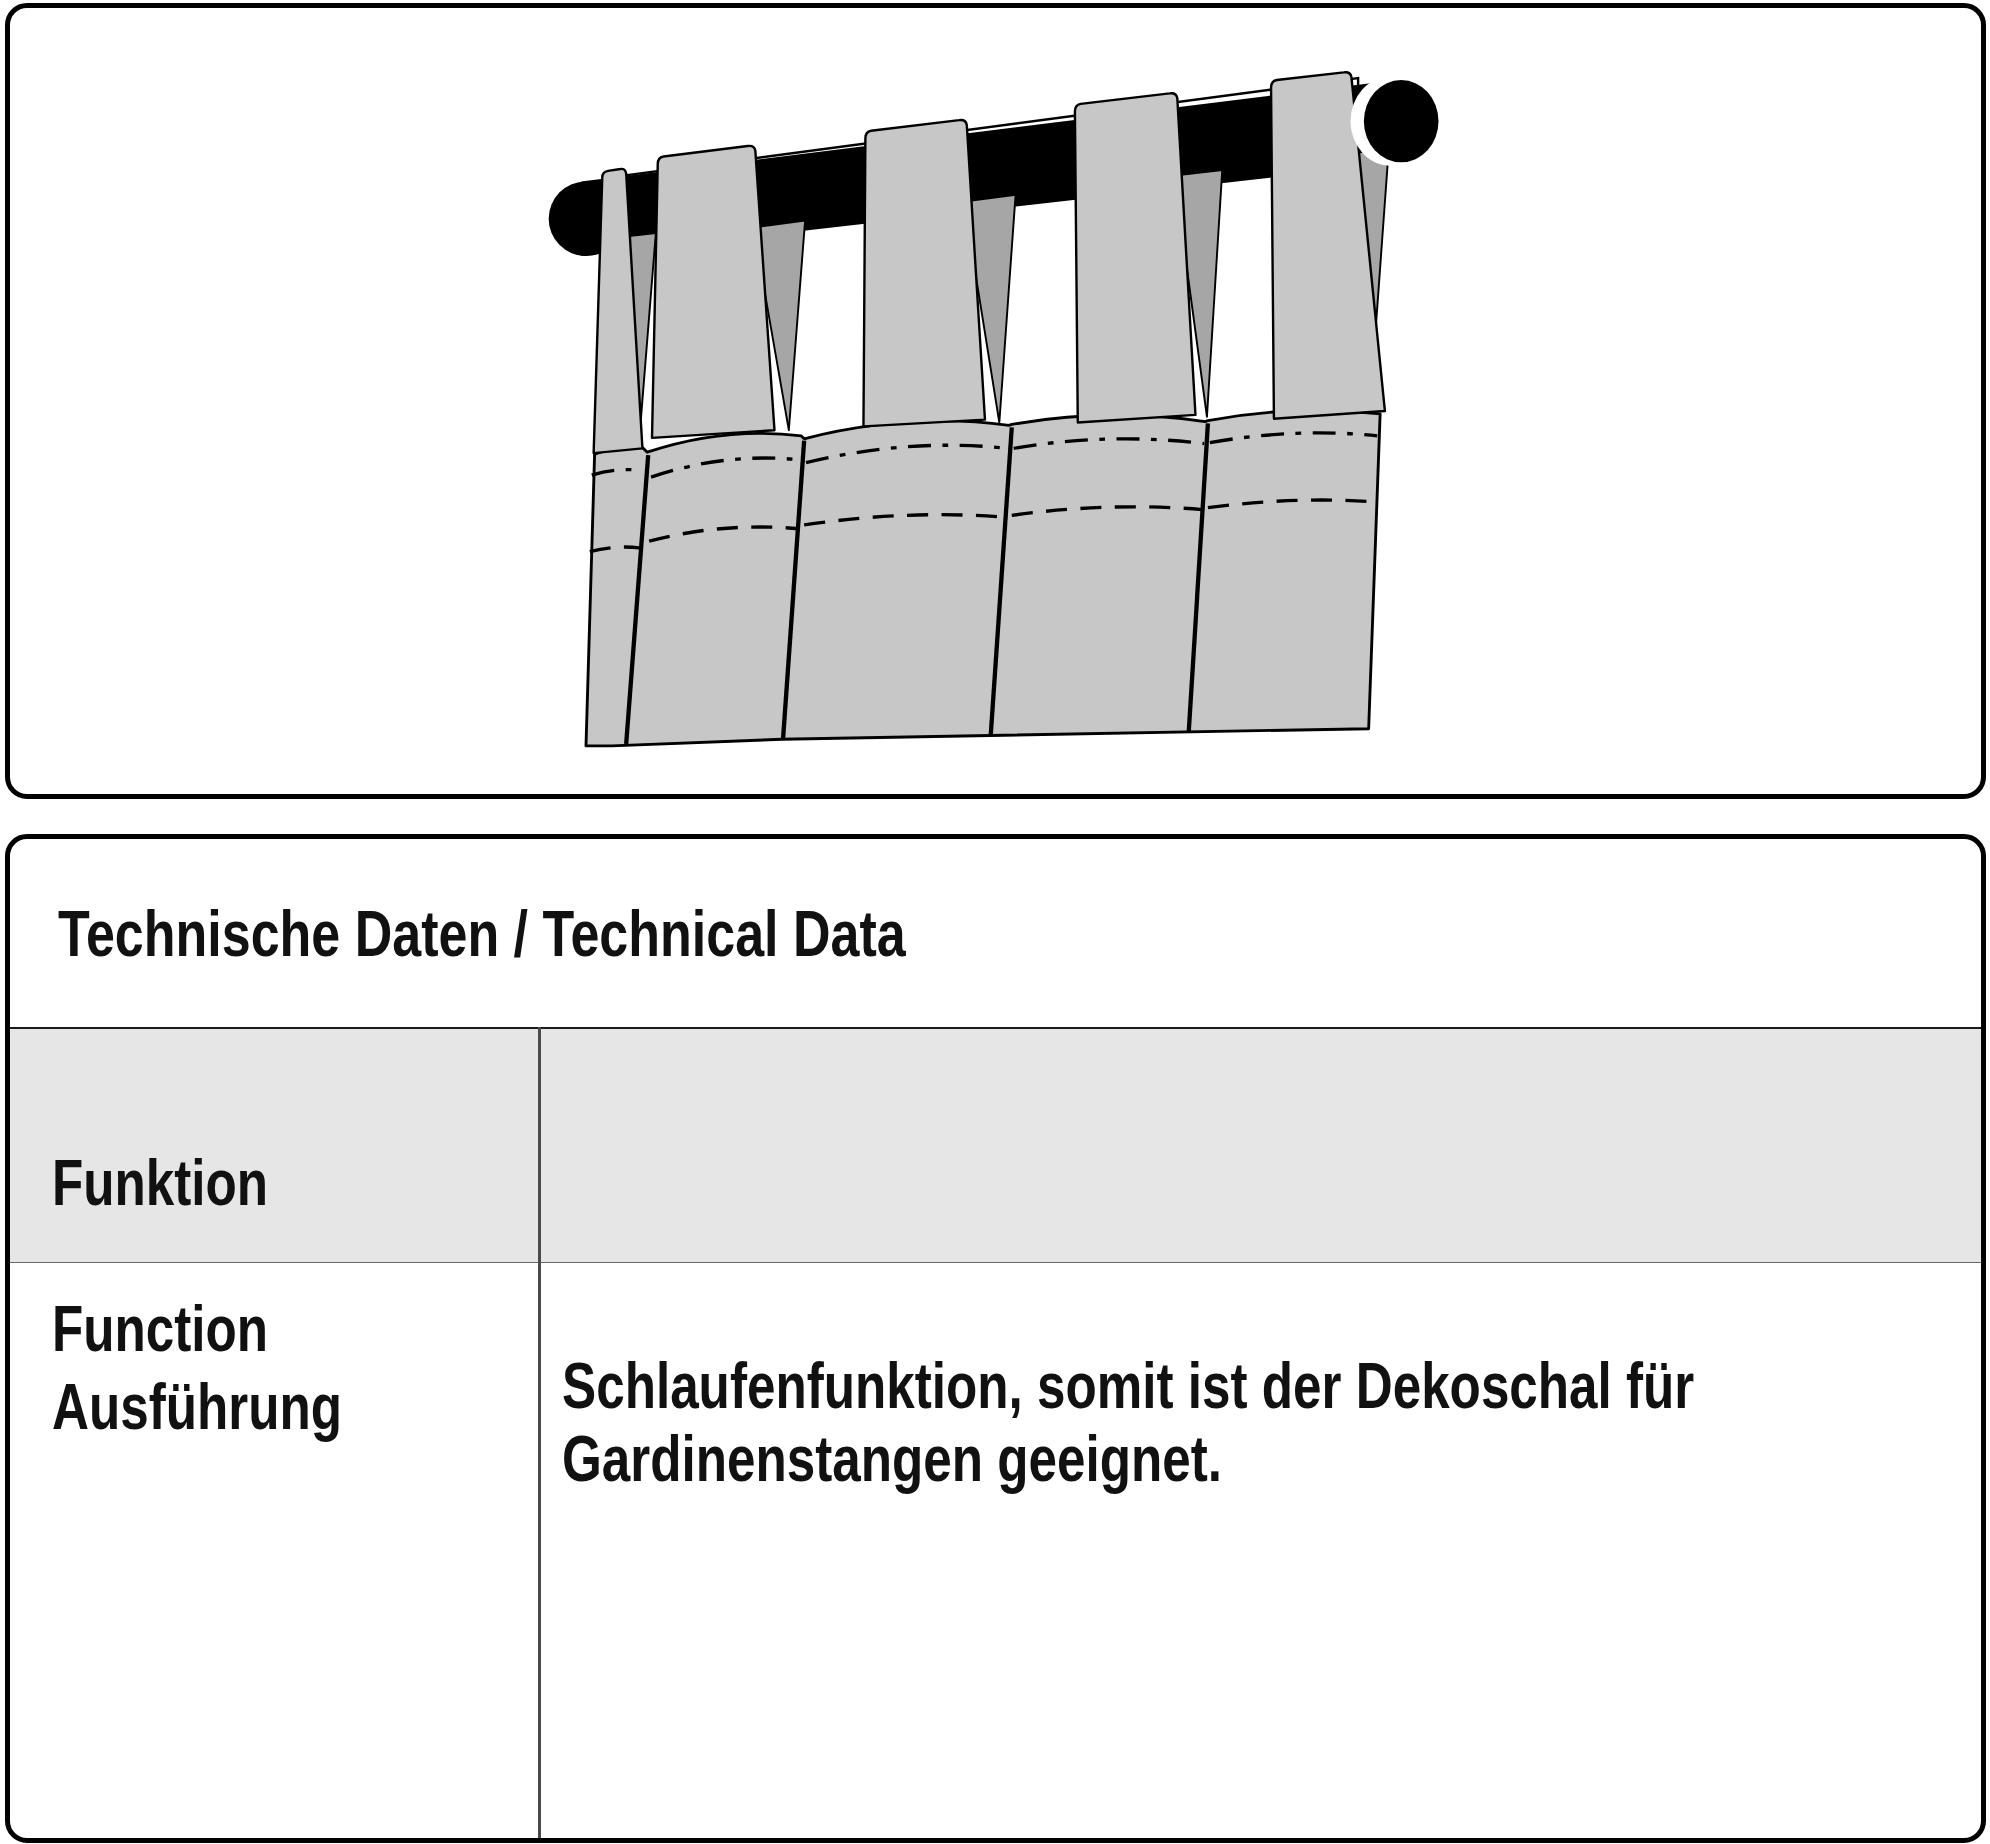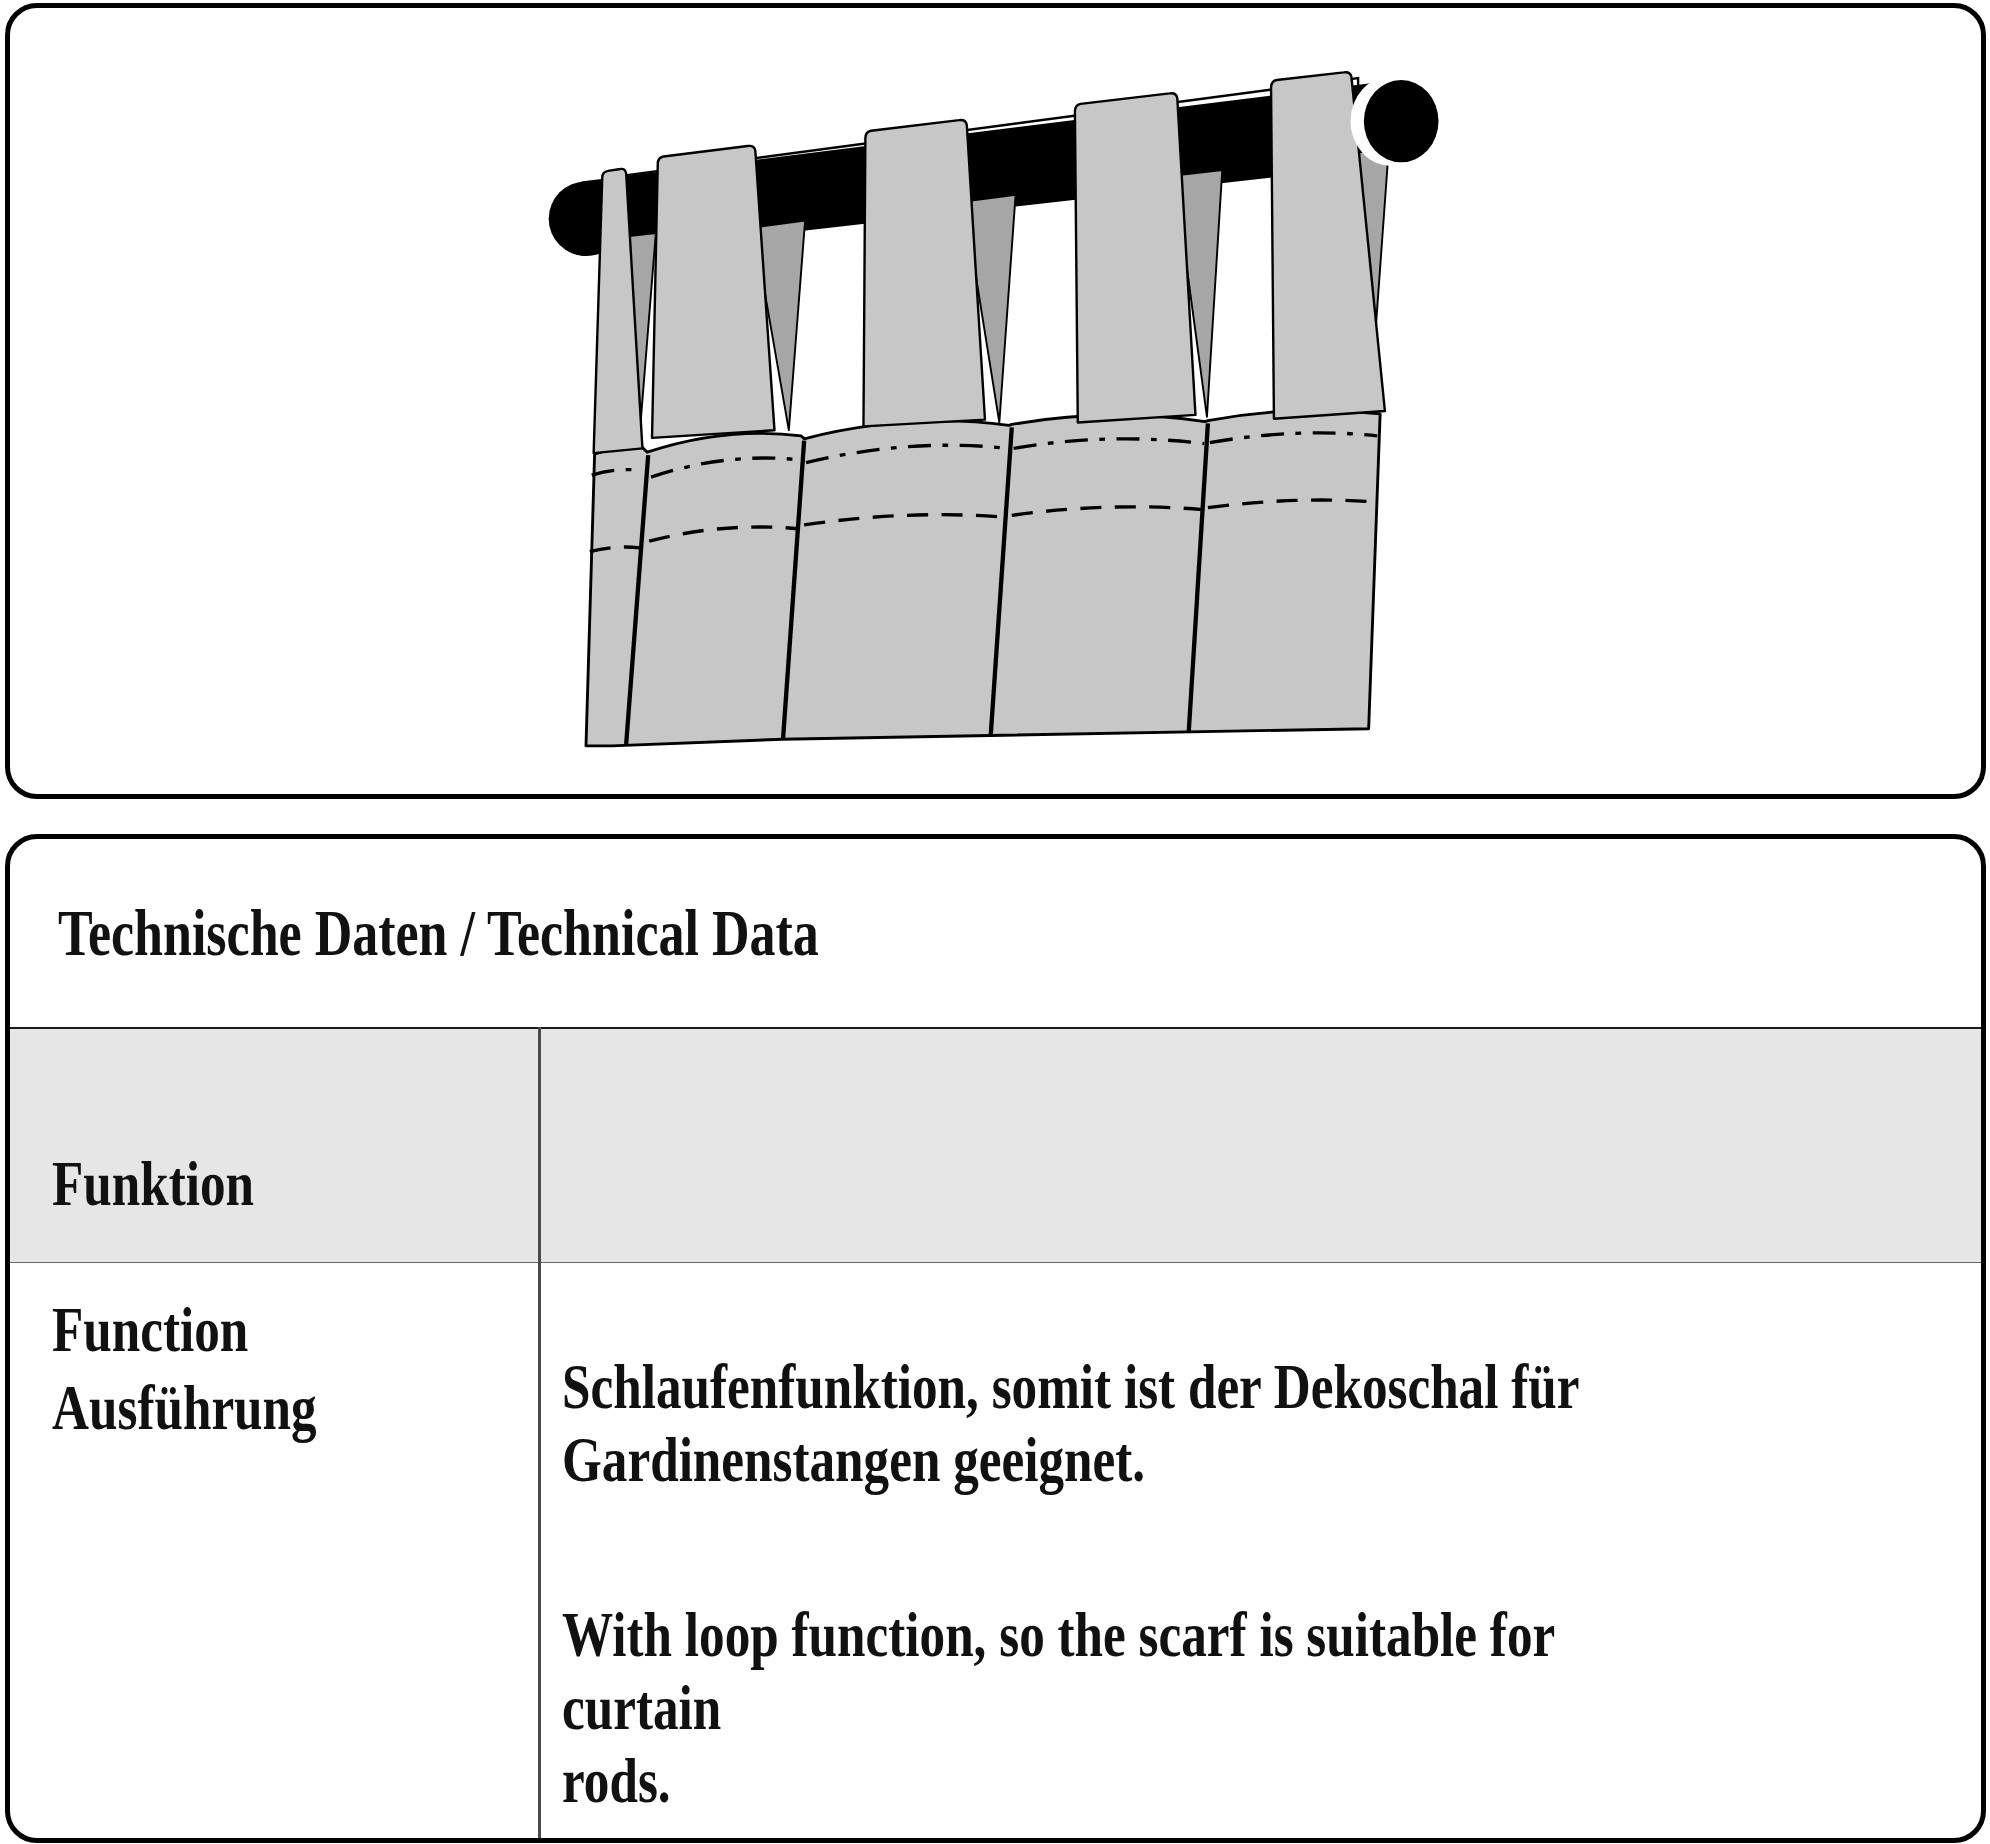--- a/index.html
+++ b/index.html
@@ -9,22 +9,21 @@
     font-family:"Liberation Sans","DejaVu Sans",sans-serif;
     color:#111;
   }
   body{position:relative;overflow:hidden;}
 
   .panel{
     position:absolute;
     box-sizing:border-box;
     background:#ffffff;
     border:5.7px solid #000;
-    border-radius:32px;
-    font-family:Liberation Serif, serif;
+    border-radius:22px;
   }
   .panel-top{left:4.8px;top:2.9px;width:1981px;height:796px;}
   .panel-bottom{left:4.8px;top:834px;width:1981px;height:1009px;overflow:hidden;}
 
   .illustration-svg{
     position:absolute;left:0;top:0;width:100%;height:100%;
     display:block;
   }
 
   
@@ -145,19 +144,15 @@
     </span>
   </div>
 
   <div class="cell c-label r2-label-de">
     <span class="cond">Ausführung</span>
   </div>
   <div class="cell c-value r2-value-de">
     <span class="cond">Schlaufenfunktion, somit ist der Dekoschal für
 Gardinenstangen geeignet.</span>
   </div>
-  <div class="cell c-value r2-value-en">
-    <span class="cond">With loop function, so the scarf is suitable for curtain
-rods.</span>
-  </div>
 
 </div>
 
 
 </body></html>

